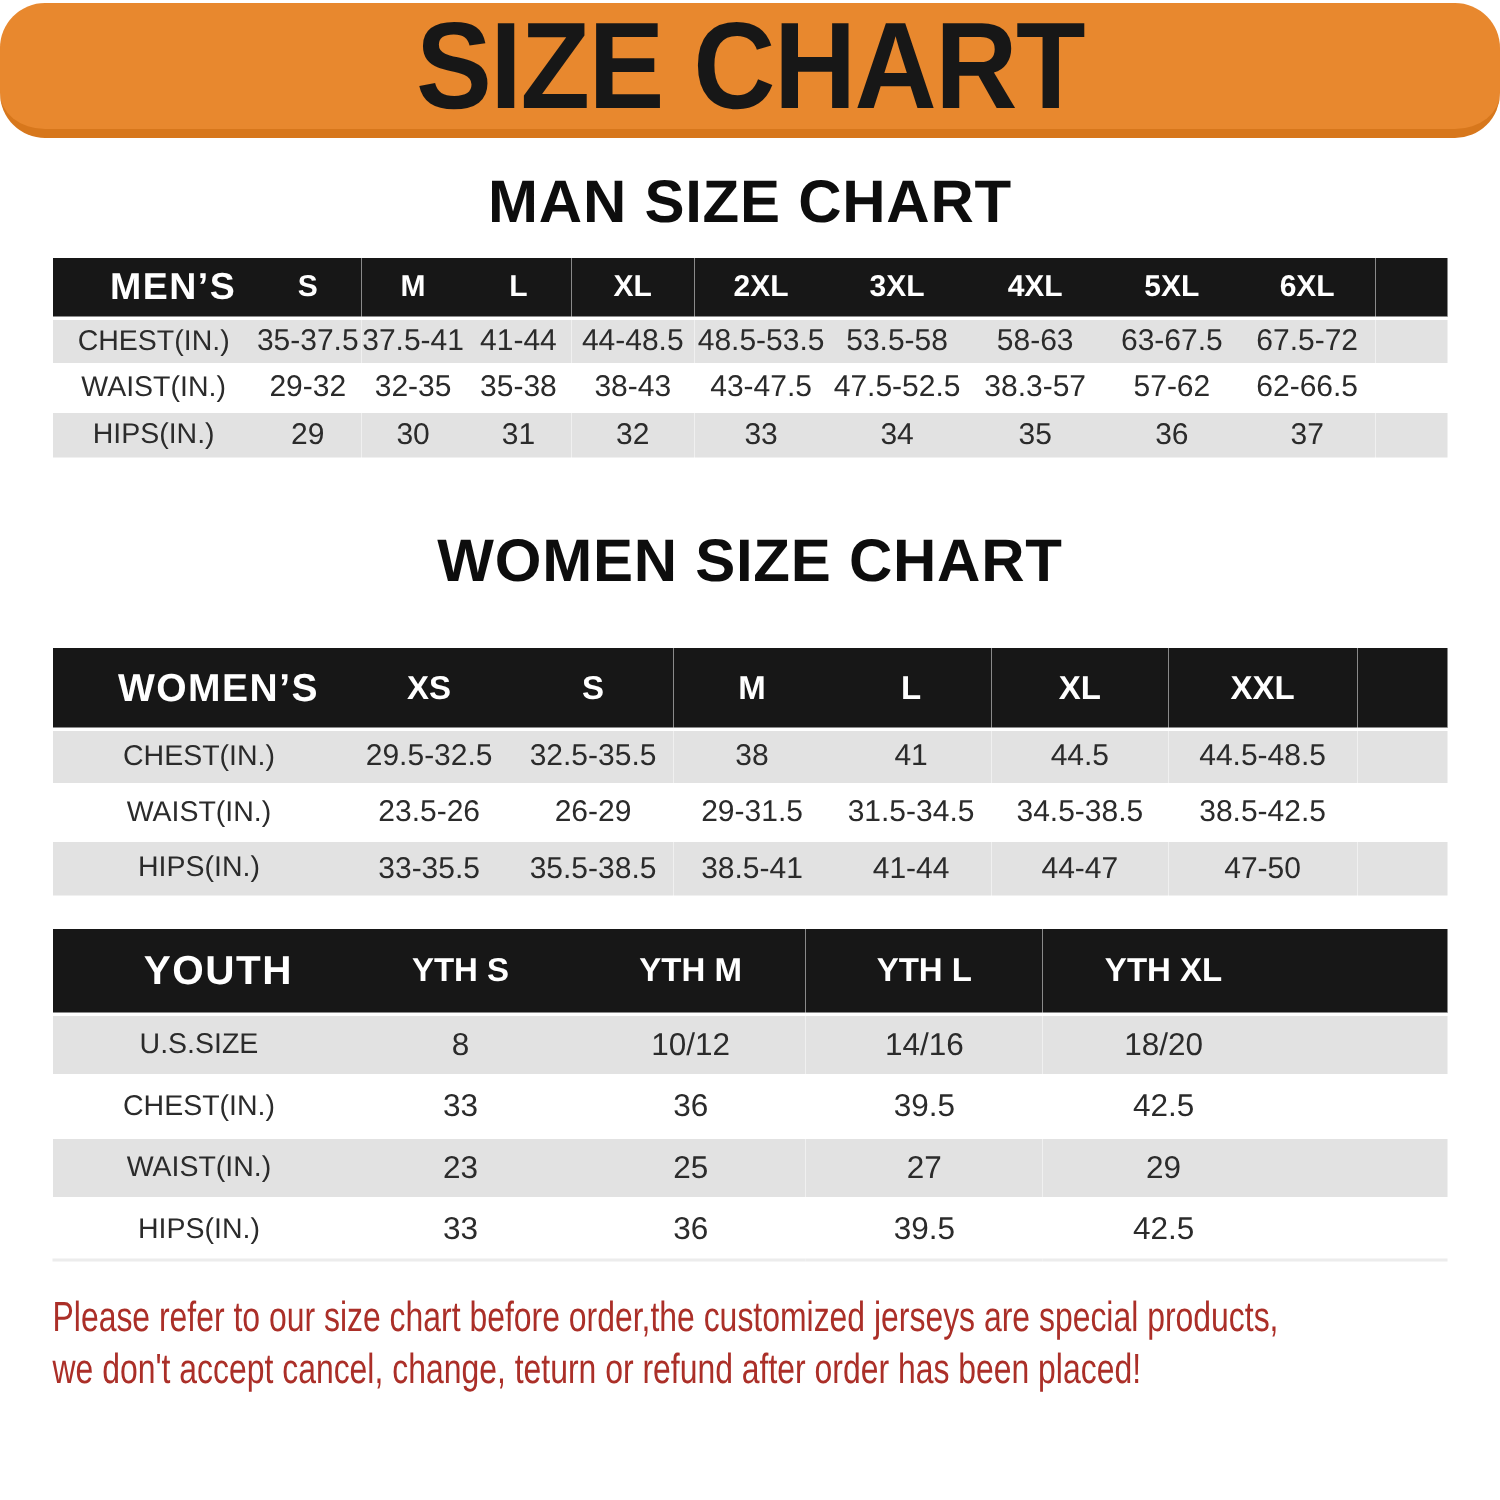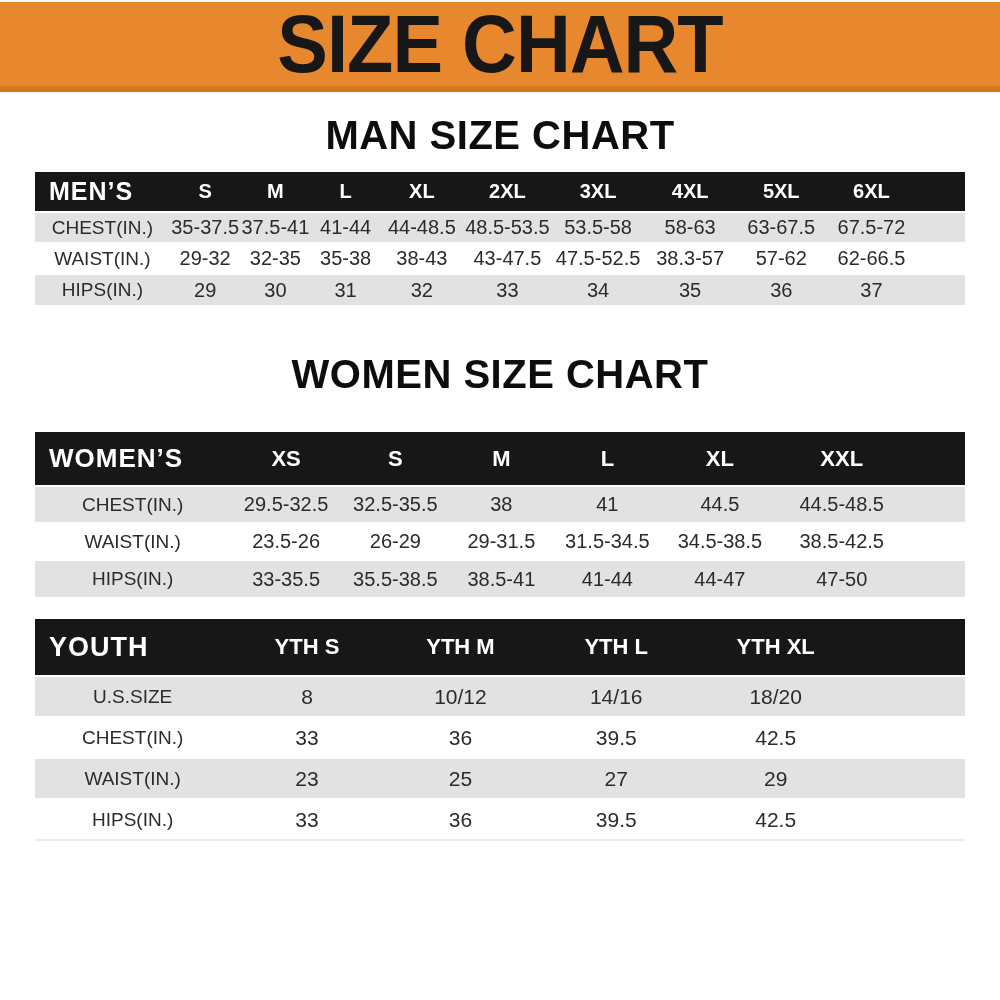--- a/index.html
+++ b/index.html
@@ -5,21 +5,21 @@
   html,body{margin:0;padding:0}
   body{
     width:1000px;height:1000px;overflow:hidden;background:#ffffff;
     font-family:"Liberation Sans",sans-serif;
   }
   .page{width:1000px;height:1000px;position:relative}
 
   
   .banner{
     margin-top:2px;height:84px;background:#e8882e;
-    border-bottom:6px solid #d7771c;text-align:center;
+    border-bottom:6px solid #d7771c;text-align:center;border-radius:30px;
   }
   .banner-title{
     display:inline-block;font-size:79px;font-weight:bold;line-height:84px;
     letter-spacing:-1px;color:#171717;transform:scale(0.96,1.04);
   }
 
   
   .section-heading{
     margin:0;text-align:center;font-size:40px;font-weight:bold;color:#0d0d0d;
     height:40px;line-height:40px;letter-spacing:0.5px;
@@ -34,21 +34,21 @@
   }
   #sec0 .size-table{margin-top:17px}
   #sec1 .size-table{margin-top:38px}
   #sec2 .size-table{margin-top:22px}
 
   .size-table th,.size-table td{
     padding:0;text-align:center;vertical-align:middle;overflow:hidden;
   }
   .size-table thead tr{background:#171717}
   .size-table thead th{color:#ffffff;font-weight:bold}
-  .size-table th.corner{text-align:left;padding-left:14px;letter-spacing:1px}
+  .size-table th.corner{text-align:center;padding-left:26px;letter-spacing:1px}
   .size-table tbody tr:nth-child(odd){background:#e2e2e2}
   .size-table tbody td{color:#2b2b2b;font-size:20px;border-top:2px solid #ffffff}
   .size-table td.row-label{font-size:19px}
 
   .t0 thead tr{height:40px}
   .t0 tbody tr{height:31px}
   .t0 th.corner{font-size:25px}
   .t0 th.size-col{font-size:20px}
 
   .t1 thead tr{height:54px}
@@ -264,14 +264,18 @@
             <td class="cell">33</td>
             <td class="cell">36</td>
             <td class="cell">39.5</td>
             <td class="cell">42.5</td>
             <td class="filler"></td>
           </tr>
         </tbody>
       </table>
   </section>
 
+  <footer class="note">
+    <div class="note-line">Please refer to our size chart before order,the customized jerseys are special products,</div>
+    <div class="note-line">we don't accept cancel, change, teturn or refund after order has been placed!</div>
+  </footer>
 
 </div>
 
 </body></html>

